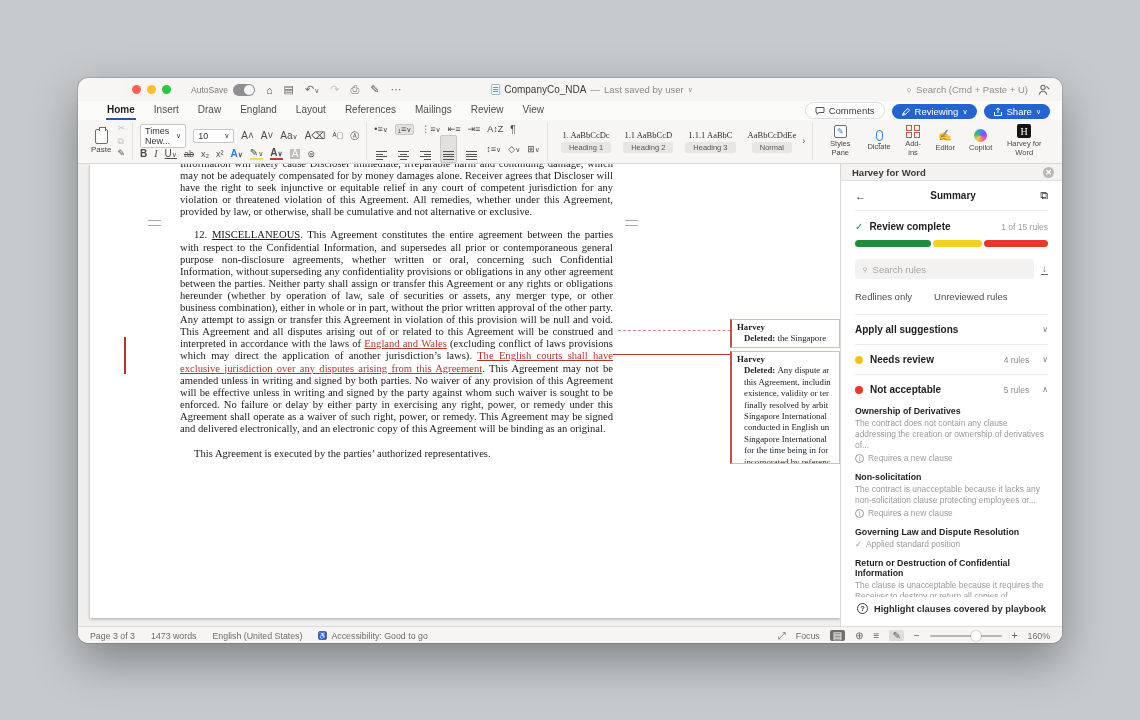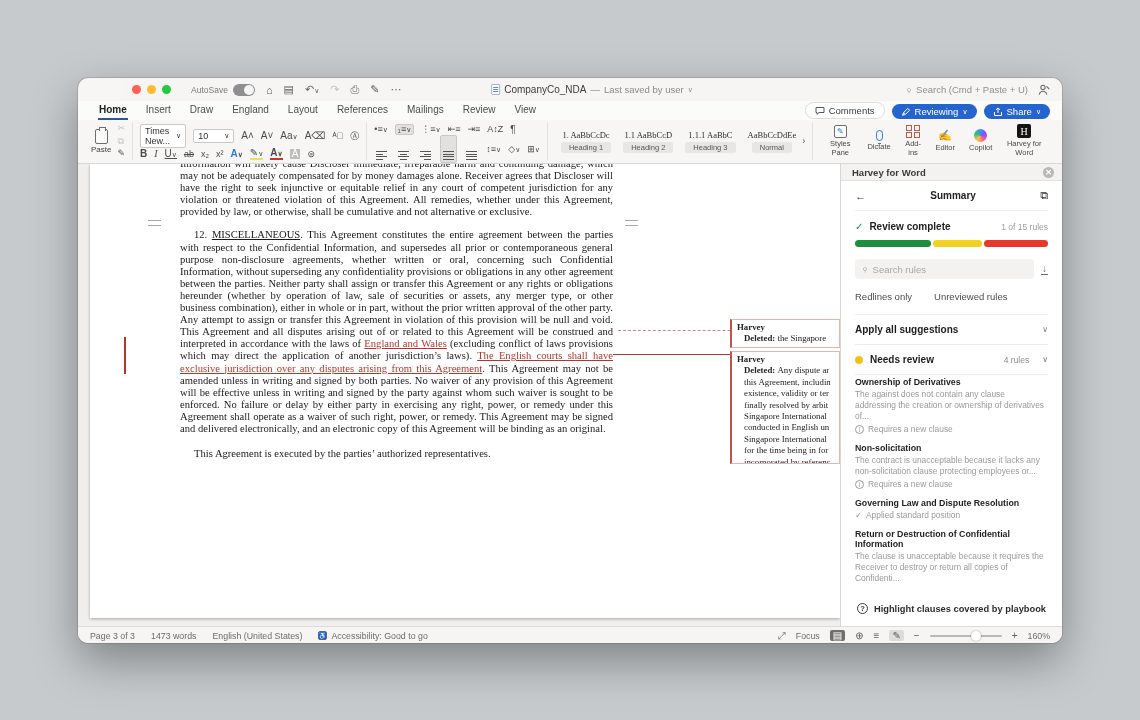--- a/index.html
+++ b/index.html
@@ -21,21 +21,21 @@
   .tb-ico.dis { color:#c0c0bf; }
   .title-center { position:absolute; left:50%; transform:translateX(-50%); display:flex; align-items:center; gap:4px; font-size:10px; color:#3c3c3c; white-space:nowrap; }
   .doc-ico { width:9px; height:11px; background:#fff; border:1px solid #9db6d8; border-radius:1px; display:inline-block; position:relative; }
   .doc-ico::after{content:"";position:absolute;left:1px;top:2px;width:5px;height:1px;background:#5b8ac5;box-shadow:0 2px 0 #5b8ac5,0 4px 0 #5b8ac5;}
   .title-sub { color:#8a8a8a; font-size:9.5px; }
   .tb-search { position:absolute; right:34px; display:flex; align-items:center; gap:4px; color:#8f8f8f; font-size:9.5px; }
   .person-ico { position:absolute; right:12px; top:6px; }
 
   
   .tabrow { height:19px; display:flex; align-items:center; padding:0 12px; background:#fbfbfa; }
-  .tabs { display:flex; gap:17px; margin-left:8px; }
+  .tabs { display:flex; gap:17px; margin-left:16px; }
   .tab { font-size:10px; color:#4d4d4d; padding:2px 1px 3px; cursor:default; }
   .tab.active { color:#1f1f1f; font-weight:bold; border-bottom:2px solid #2b579a; }
   .tab-actions { margin-left:auto; display:flex; gap:7px; align-items:flex-end; }
   .btn-pill { display:flex; align-items:center; gap:4px; font-size:9.5px; border-radius:9px; padding:2px 9px; cursor:default; }
   .btn-comments { background:#fff; border:1px solid #dcdcda; color:#3a3a3a; }
   .btn-blue { color:#fff; border:none; }
   .chev { font-size:7px; }
 
   
   .ribbon { height:44px; display:flex; align-items:stretch; background:#f7f6f5; border-bottom:1px solid #d9d8d6; padding:2px 6px 3px; }
@@ -436,25 +436,31 @@
       <div class="pdiv"></div>
 
       <div class="sec-row">
         <span class="dot" style="background:#f2c21c"></span>
         <span class="lbl">Needs review</span>
         <span class="cnt">4 rules</span>
         <span class="chev-g">∨</span>
       </div>
       <div class="pdiv"></div>
 
+      <div class="sec-row">
+        <span class="dot" style="background:#e8382c"></span>
+        <span class="lbl">Not acceptable</span>
+        <span class="cnt">5 rules</span>
+        <span class="chev-g">∧</span>
+      </div>
 
       <div class="cards">
         <div class="card">
           <div class="ct">Ownership of Derivatives</div>
-          <div class="cd">The against does not contain any clause addressing the creation or ownership of derivatives of...</div>
+          <div class="cd">The contract does not contain any clause addressing the creation or ownership of derivatives of...</div>
           <div class="cn">
               <span class="circ">i</span>
               <span>Requires a new clause</span>
             </div>
         </div>
         <div class="card">
           <div class="ct">Non-solicitation</div>
           <div class="cd">The contract is unacceptable because it lacks any non-solicitation clause protecting employees or...</div>
           <div class="cn">
               <span class="circ">i</span>

